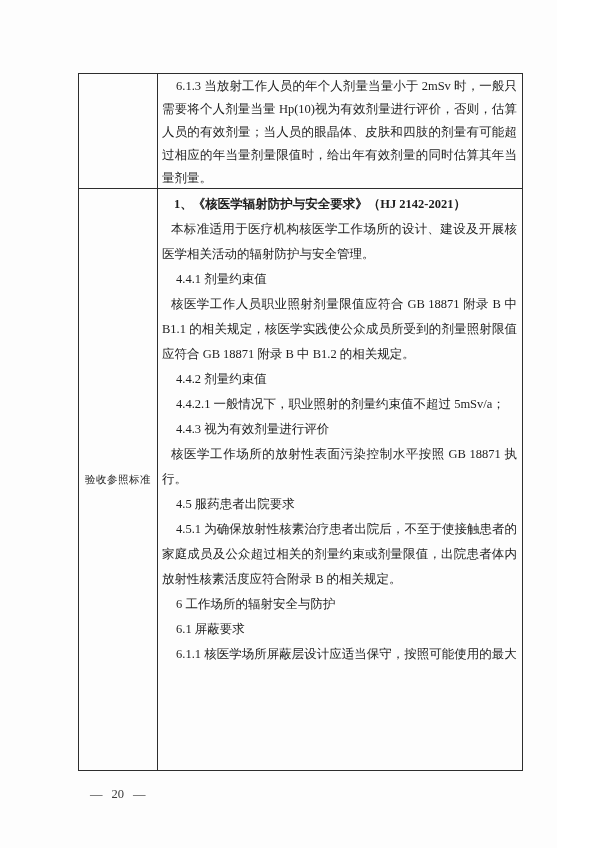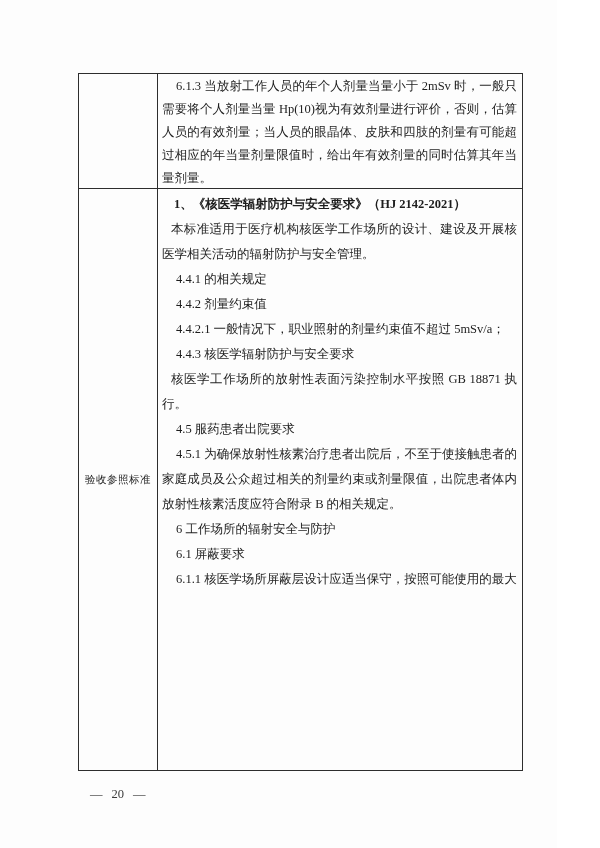--- a/index.html
+++ b/index.html
@@ -63,24 +63,25 @@
       <div class="content-cell">
         <p class="doc-p p-num">6.1.3 当放射工作人员的年个人剂量当量小于 2mSv 时，一般只需要将个人剂量当量 Hp(10)视为有效剂量进行评价，否则，估算人员的有效剂量；当人员的眼晶体、皮肤和四肢的剂量有可能超过相应的年当量剂量限值时，给出年有效剂量的同时估算其年当量剂量。</p>
       </div>
     </div>
 
     <div class="t-row r2">
       <div class="label-cell">验收参照标准</div>
       <div class="content-cell">
         <p class="doc-p p-heading">1、《核医学辐射防护与安全要求》（HJ 2142-2021）</p>
         <p class="doc-p p-cn">本标准适用于医疗机构核医学工作场所的设计、建设及开展核医学相关活动的辐射防护与安全管理。</p>
-        <p class="doc-p p-num">4.4.1 的相关规定</p>
+        <p class="doc-p p-num">4.4.1 剂量约束值</p>
+        <p class="doc-p p-cn">核医学工作人员职业照射剂量限值应符合 GB 18871 附录 B 中 B1.1 的相关规定，核医学实践使公众成员所受到的剂量照射限值应符合 GB 18871 附录 B 中 B1.2 的相关规定。</p>
         <p class="doc-p p-num">4.4.2 剂量约束值</p>
         <p class="doc-p p-num">4.4.2.1 一般情况下，职业照射的剂量约束值不超过 5mSv/a；</p>
-        <p class="doc-p p-num">4.4.3 核医学辐射防护与安全要求</p>
+        <p class="doc-p p-num">4.4.3 视为有效剂量进行评价</p>
         <p class="doc-p p-cn">核医学工作场所的放射性表面污染控制水平按照 GB 18871 执行。</p>
         <p class="doc-p p-num">4.5 服药患者出院要求</p>
         <p class="doc-p p-num">4.5.1 为确保放射性核素治疗患者出院后，不至于使接触患者的家庭成员及公众超过相关的剂量约束或剂量限值，出院患者体内放射性核素活度应符合附录 B 的相关规定。</p>
         <p class="doc-p p-num">6 工作场所的辐射安全与防护</p>
         <p class="doc-p p-num">6.1 屏蔽要求</p>
         <p class="doc-p p-num">6.1.1 核医学场所屏蔽层设计应适当保守，按照可能使用的最大</p>
       </div>
     </div>
 
   </div>

